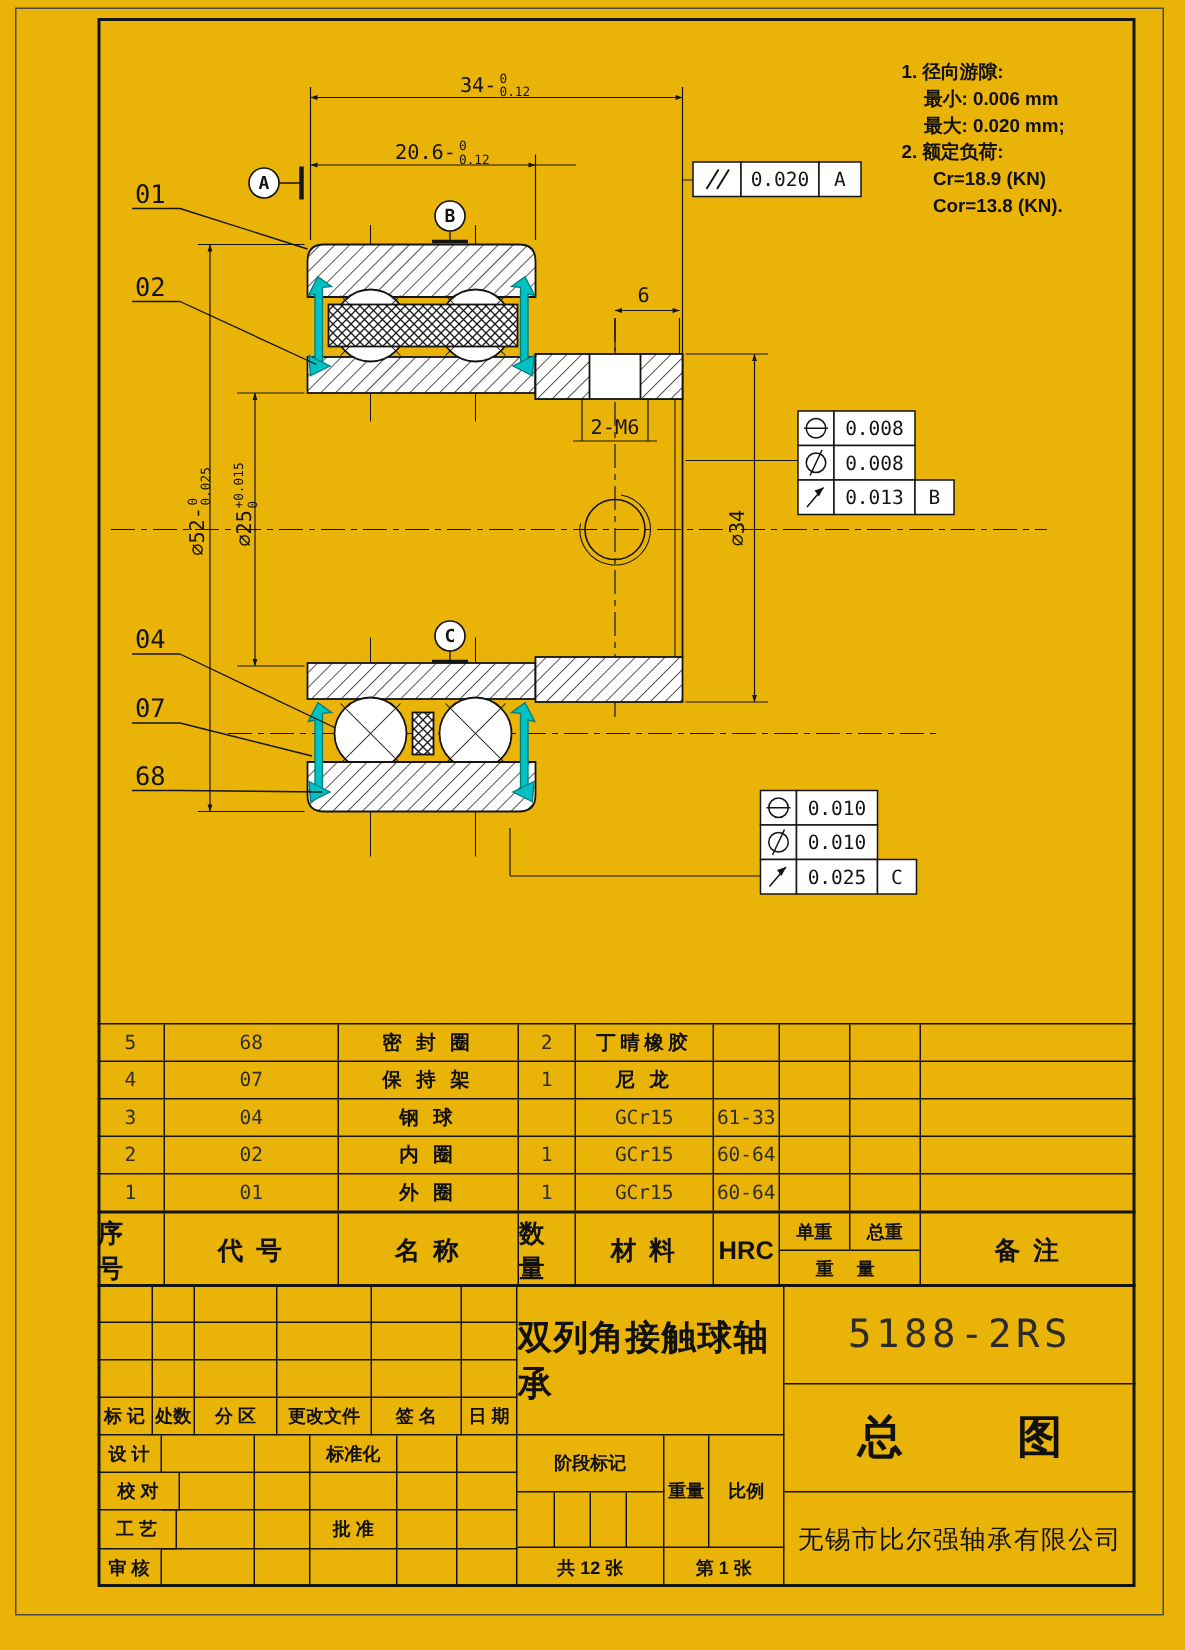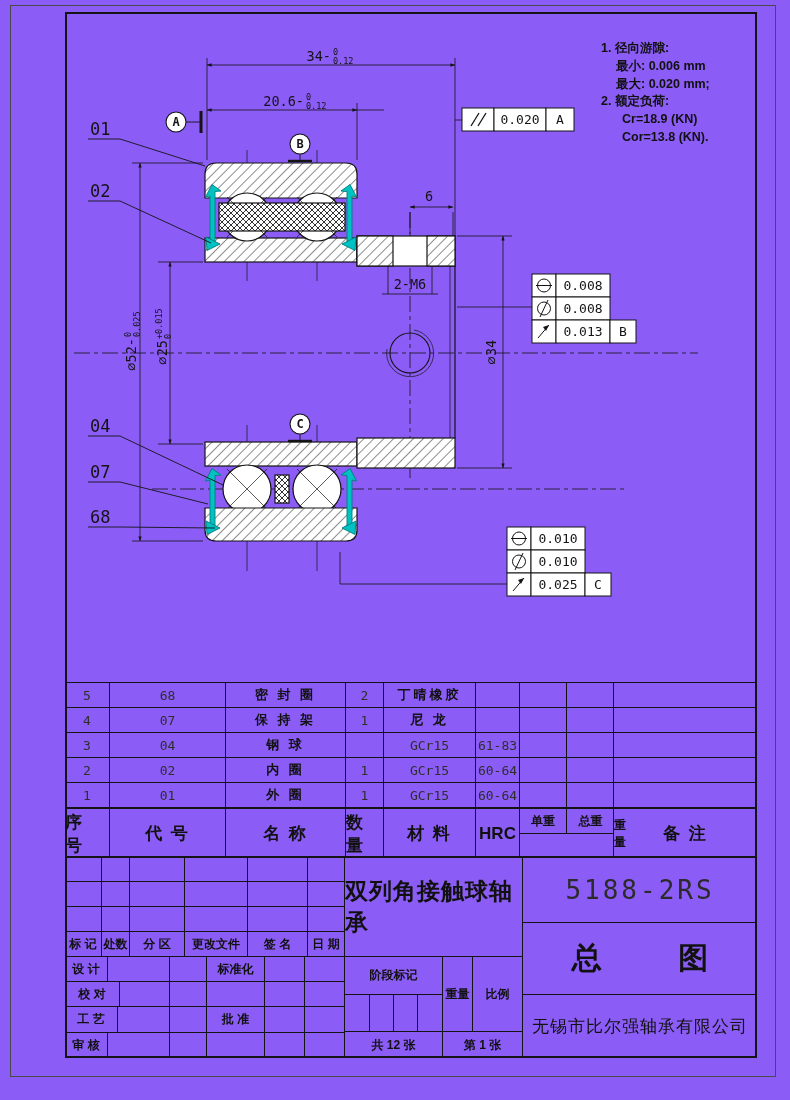--- a/index.html
+++ b/index.html
@@ -1,16 +1,16 @@
 <!DOCTYPE html>
 <html><head>
 <meta charset="utf-8">
 <style>
   html,body{margin:0;padding:0;background:#e8e8e8;font-family:"Liberation Sans",sans-serif;}
-  .sheet{position:relative;width:790px;height:1100px;background:#8b5cf6;overflow:hidden;}
+  .sheet{position:relative;width:790px;height:1100px;background:#eab308;overflow:hidden;}
   .abs{position:absolute;}
   .outer-border{left:10px;top:5px;width:766px;height:1072px;border:1px solid #4a4a4a;box-sizing:border-box;}
   .frame{left:65px;top:12px;width:692px;height:1046px;border:2px solid #141414;box-sizing:border-box;}
   svg text{fill:#141414;}
   .dim{font-family:"DejaVu Sans Mono",monospace;font-size:13.5px;}
   .dimtol{font-family:"DejaVu Sans Mono",monospace;font-size:8.5px;}
   .balloon{font-family:"DejaVu Sans Mono",monospace;font-size:17px;}
   .datumtxt{font-family:"DejaVu Sans Mono",monospace;font-size:12px;font-weight:bold;}
   .fcftxt{font-family:"DejaVu Sans Mono",monospace;font-size:13px;}
   
@@ -19,21 +19,21 @@
   .notes .ind2{padding-left:21px;}
   
   .ptable{left:65px;top:682px;width:692px;height:176px;border-top:1.3px solid #141414;border-bottom:2px solid #141414;box-sizing:border-box;color:#111;}
   .prow{display:flex;height:25px;border-bottom:1px solid #141414;box-sizing:border-box;}
   .pcell{border-right:1px solid #141414;box-sizing:border-box;display:flex;align-items:center;justify-content:center;overflow:hidden;}
   .w-seq{width:45px}.w-code{width:116px}.w-name{width:120px}.w-qty{width:38px}.w-mat{width:92px}.w-hrc{width:44px}.w-uw{width:47px}.w-tw{width:47px}.w-rem{flex:1;border-right:none;}
   .num{font-family:"DejaVu Sans Mono",monospace;font-size:13px;color:#2e2e2e;}
   .cn{font-weight:bold;font-size:13px;letter-spacing:3px;}
   .phead{display:flex;height:50px;box-sizing:border-box;border-top:1px solid #141414;}
   .phead .pcell{font-weight:bold;font-size:17px;letter-spacing:2px;}
-  .wgroup{width:94px;display:flex;flex-direction:row;border-right:1px solid #141414;box-sizing:border-box;}
+  .wgroup{width:94px;display:flex;flex-direction:column;border-right:1px solid #141414;box-sizing:border-box;}
   .wgtop{display:flex;height:25px;border-bottom:1px solid #141414;box-sizing:border-box;}
   .wgtop .pcell{font-size:12px;letter-spacing:0;}
   .wgbot{flex:1;display:flex;align-items:center;justify-content:center;font-size:12px;font-weight:bold;letter-spacing:6px;}
   
   .tblock{left:65px;top:858px;width:692px;height:200px;color:#111;}
   .tcell{position:absolute;border-right:1px solid #141414;border-bottom:1px solid #141414;box-sizing:border-box;display:flex;align-items:center;justify-content:center;font-size:12px;font-weight:bold;overflow:hidden;}
   .model-cell{font-family:"DejaVu Sans Mono",monospace;font-size:26px;font-weight:normal;letter-spacing:3px;color:#2b2b2b;}
   .type-cell{font-size:30px;font-weight:bold;letter-spacing:34px;padding-left:34px;}
   .company-cell{font-size:17px;font-weight:normal;letter-spacing:1px;}
   .name-cell{font-size:23px;font-weight:bold;letter-spacing:1px;}
@@ -317,21 +317,21 @@
       <div class="pcell w-uw"></div>
       <div class="pcell w-tw"></div>
       <div class="pcell w-rem"></div>
     </div>
     <div class="prow">
       <div class="pcell w-seq num">3</div>
       <div class="pcell w-code num">04</div>
       <div class="pcell w-name cn">钢 球</div>
       <div class="pcell w-qty num"></div>
       <div class="pcell w-mat num">GCr15</div>
-      <div class="pcell w-hrc num">61-83</div>
+      <div class="pcell w-hrc num">61-33</div>
       <div class="pcell w-uw"></div>
       <div class="pcell w-tw"></div>
       <div class="pcell w-rem"></div>
     </div>
     <div class="prow">
       <div class="pcell w-seq num">2</div>
       <div class="pcell w-code num">02</div>
       <div class="pcell w-name cn">内 圈</div>
       <div class="pcell w-qty num">1</div>
       <div class="pcell w-mat num">GCr15</div>

